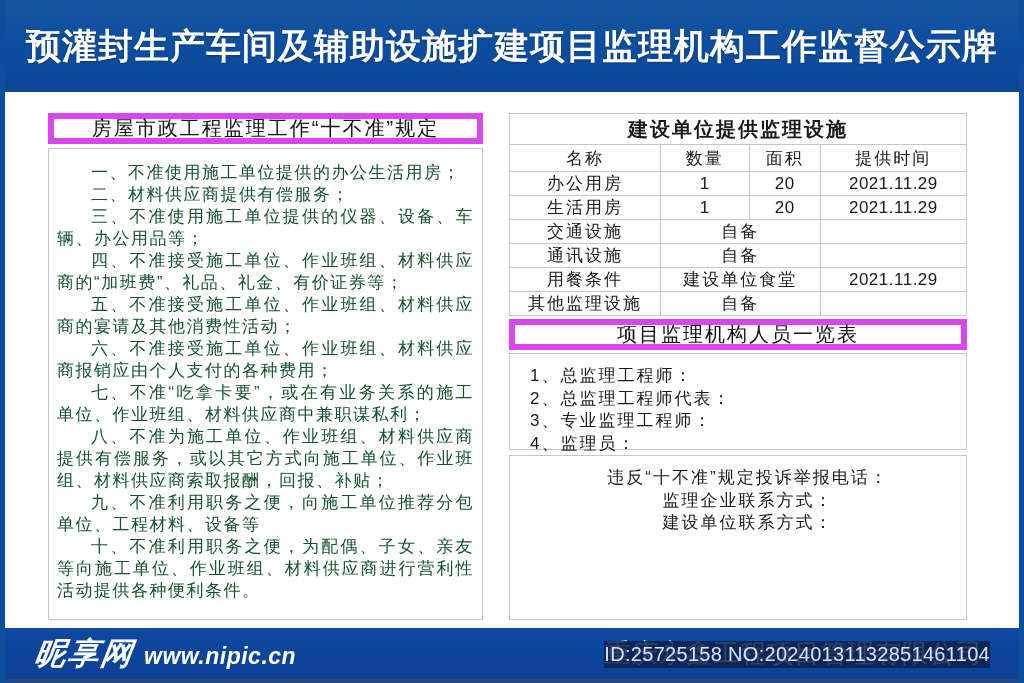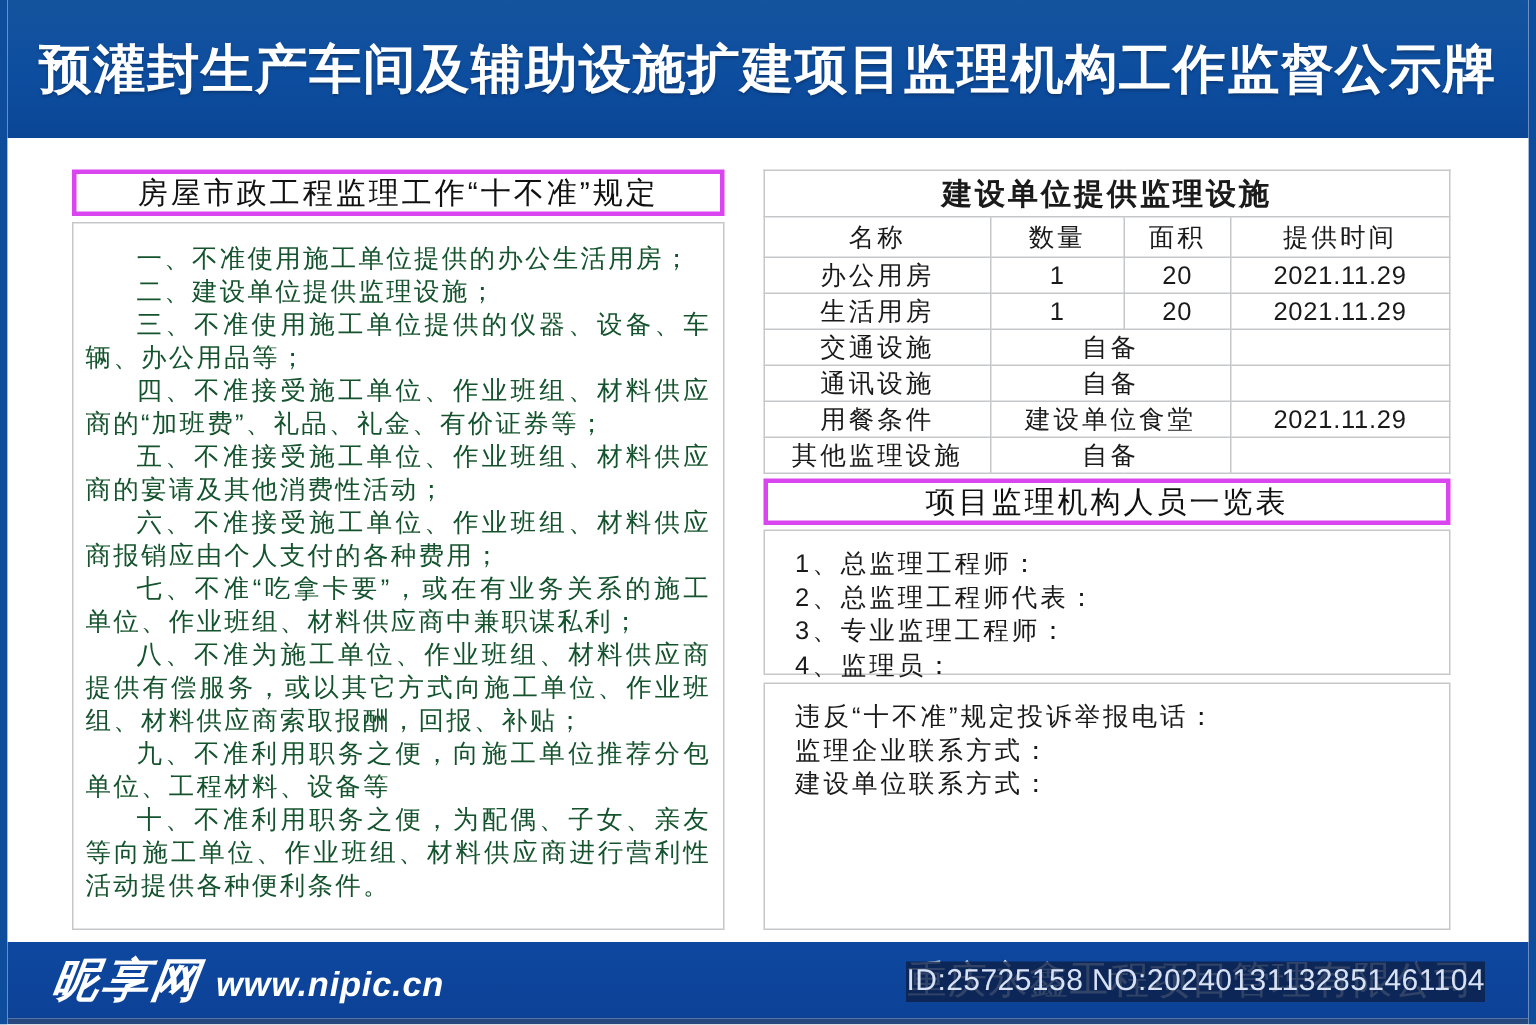--- a/index.html
+++ b/index.html
@@ -21,21 +21,21 @@
   }
   
   .content {
     flex:1 1 auto; display:flex; box-sizing:border-box;
     padding:21px 52px 8px 43px; gap:26px; background:#ffffff;
   }
   .panel { display:flex; flex-direction:column; box-sizing:border-box; }
   .panel-left  { width:435px; flex:0 0 435px; }
   .panel-right { width:458px; flex:0 0 458px; }
   .title-box {
-    border:3px solid #d946ef; height:31px; flex:0 0 31px; box-sizing:border-box;
+    border:6px solid #d946ef; height:31px; flex:0 0 31px; box-sizing:border-box;
     display:flex; align-items:center; justify-content:center;
     font-size:20px; letter-spacing:2px; color:#111111; font-weight:500; white-space:nowrap;
   }
   .rules-body {
     border:1px solid #c5c7c9; flex:1 1 auto; margin-top:4px;
     padding:13px 8px 0 8px; box-sizing:border-box; overflow:hidden;
   }
   .rules-body p {
     margin:0; text-indent:2em; font-size:17px; line-height:22px;
     letter-spacing:1.5px; text-align:justify; color:#14532d;
@@ -51,21 +51,21 @@
   table.facilities tr.t-row td   { height:23px; }
   table.facilities td.num  { letter-spacing:0.5px; }
   table.facilities td.time { letter-spacing:0.5px; }
   .subtitle-box { margin-top:3px; }
   .personnel-box {
     border:1px solid #c5c7c9; margin-top:3px; height:97px; flex:0 0 97px;
     box-sizing:border-box; padding:11px 0 0 20px;
   }
   .contact-box {
     border:1px solid #c5c7c9; margin-top:5px; flex:1 1 auto;
-    box-sizing:border-box; padding:11px 0 0 20px;
+    box-sizing:border-box; padding:11px 0 0 20px;text-align:center;
   }
   .personnel-box p, .contact-box p {
     margin:0; font-size:17px; line-height:22.5px; letter-spacing:2px; color:#1a1a1a;
   }
   
   .footer {
     height:55px; flex:0 0 55px; box-sizing:border-box; position:relative;
     background:linear-gradient(180deg,#0e48a0 0%, #0c4196 100%);
     border-bottom:4px solid #27477f;
     display:flex; align-items:center; justify-content:space-between;
@@ -94,21 +94,21 @@
   <div class="header">
     <h1>预灌封生产车间及辅助设施扩建项目监理机构工作监督公示牌</h1>
   </div>
 
   <div class="content">
 
     <div class="panel panel-left">
       <div class="title-box">房屋市政工程监理工作“十不准”规定</div>
       <div class="rules-body">
         <p>一、不准使用施工单位提供的办公生活用房；</p>
-        <p>二、建设单位提供监理设施；</p>
+        <p>二、材料供应商提供有偿服务；</p>
         <p>三、不准使用施工单位提供的仪器、设备、车辆、办公用品等；</p>
         <p>四、不准接受施工单位、作业班组、材料供应商的“加班费”、礼品、礼金、有价证券等；</p>
         <p>五、不准接受施工单位、作业班组、材料供应商的宴请及其他消费性活动；</p>
         <p>六、不准接受施工单位、作业班组、材料供应商报销应由个人支付的各种费用；</p>
         <p>七、不准“吃拿卡要”，或在有业务关系的施工单位、作业班组、材料供应商中兼职谋私利；</p>
         <p>八、不准为施工单位、作业班组、材料供应商提供有偿服务，或以其它方式向施工单位、作业班组、材料供应商索取报酬，回报、补贴；</p>
         <p>九、不准利用职务之便，向施工单位推荐分包单位、工程材料、设备等</p>
         <p>十、不准利用职务之便，为配偶、子女、亲友等向施工单位、作业班组、材料供应商进行营利性活动提供各种便利条件。</p>
       </div>
     </div>

